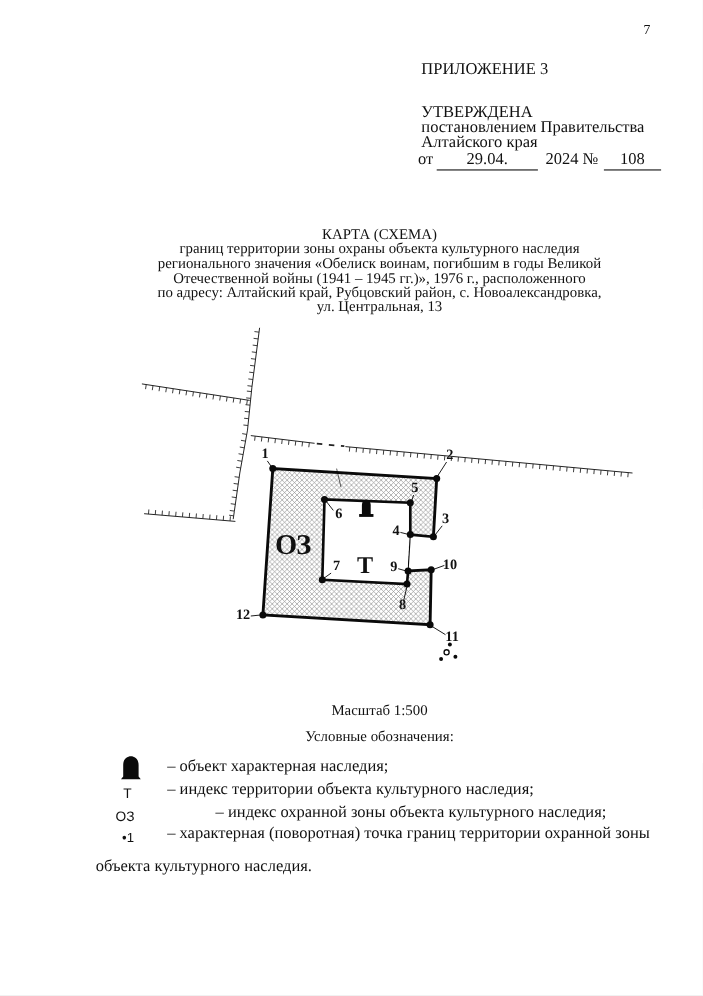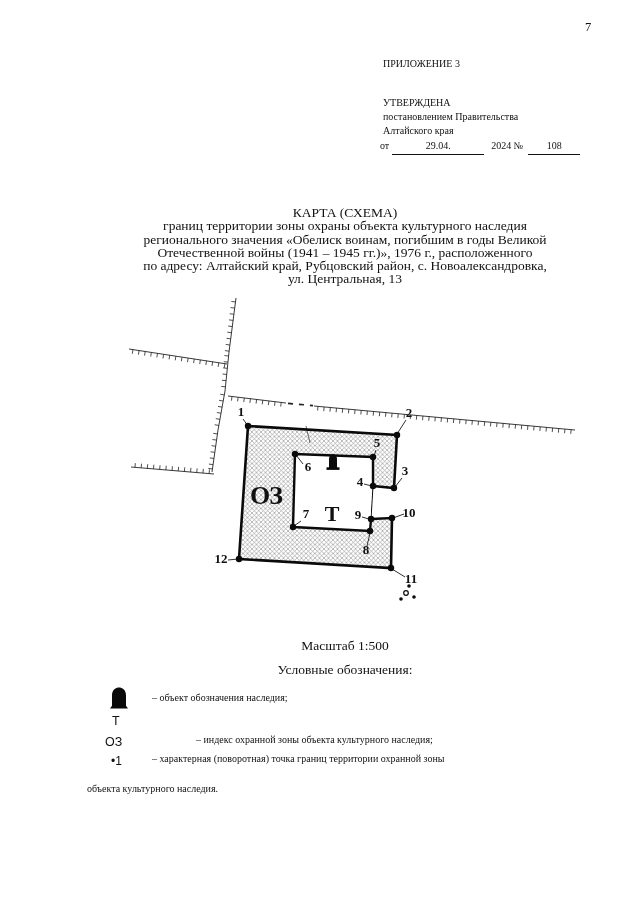--- a/index.html
+++ b/index.html
@@ -2,21 +2,21 @@
 <html><head>
 <meta charset="utf-8">
 <style>
   html,body{margin:0;padding:0;background:#e8e8e8;}
   .page{
     position:relative;width:639px;height:905px;background:#ffffff;
     font-family:"Liberation Serif", serif;color:#111;overflow:hidden;
     margin:0 auto;
   }
   .abs{position:absolute;white-space:nowrap;}
-  .t135{font-size:10px;line-height:13.5px;}
+  .t135{font-size:15px;line-height:13.5px;}
   .center-block{text-align:center;}
   .center-block div{line-height:13.3px;font-size:13.5px;}
   .uline{display:inline-block;border-bottom:1.3px solid #111;text-align:center;height:15px;}
   .map-svg{position:absolute;left:0;top:0;}
   .legend-sym-sans{font-family:"Liberation Sans", sans-serif;}
 </style>
 </head>
 <body>
 
 <div class="page">
@@ -238,23 +238,24 @@
   <div class="abs center-block" style="left:48px;top:639px;width:594px;">
     <div>Масштаб 1:500</div>
   </div>
   <div class="abs center-block" style="left:48px;top:663px;width:594px;">
     <div>Условные обозначения:</div>
   </div>
 
   <svg class="abs" style="left:109px;top:687px;" width="20" height="23" viewBox="0 0 20 23">
     <path d="M1,21.5 L3,18.8 L3,8.5 C3,2.5 7,0.6 10,0.6 C13,0.6 17,2.5 17,8.5 L17,18.8 L19,21.5 Z" fill="#0a0a0a"></path>
   </svg>
-  <div class="abs t135" style="left:152px;top:691px;">– объект обозначения наследия;</div>
+  <div class="abs t135" style="left:152px;top:691px;">– объект характерная наследия;</div>
 
   <div class="abs legend-sym-sans" style="left:112px;top:714px;font-size:12.5px;">Т</div>
+  <div class="abs t135" style="left:152px;top:712px;">– индекс территории объекта культурного наследия;</div>
 
   <div class="abs legend-sym-sans" style="left:105px;top:735px;font-size:12.5px;">ОЗ</div>
   <div class="abs t135" style="left:152px;top:733px;margin-left:44px;">– индекс охранной зоны объекта культурного наследия;</div>
 
   <div class="abs legend-sym-sans" style="left:111px;top:754px;font-size:12px;">•1</div>
   <div class="abs t135" style="left:152px;top:752px;">– характерная (поворотная) точка границ территории охранной зоны</div>
   <div class="abs t135" style="left:87px;top:770px;margin-top:12px;">объекта культурного наследия.</div>
 
 </div>
 

